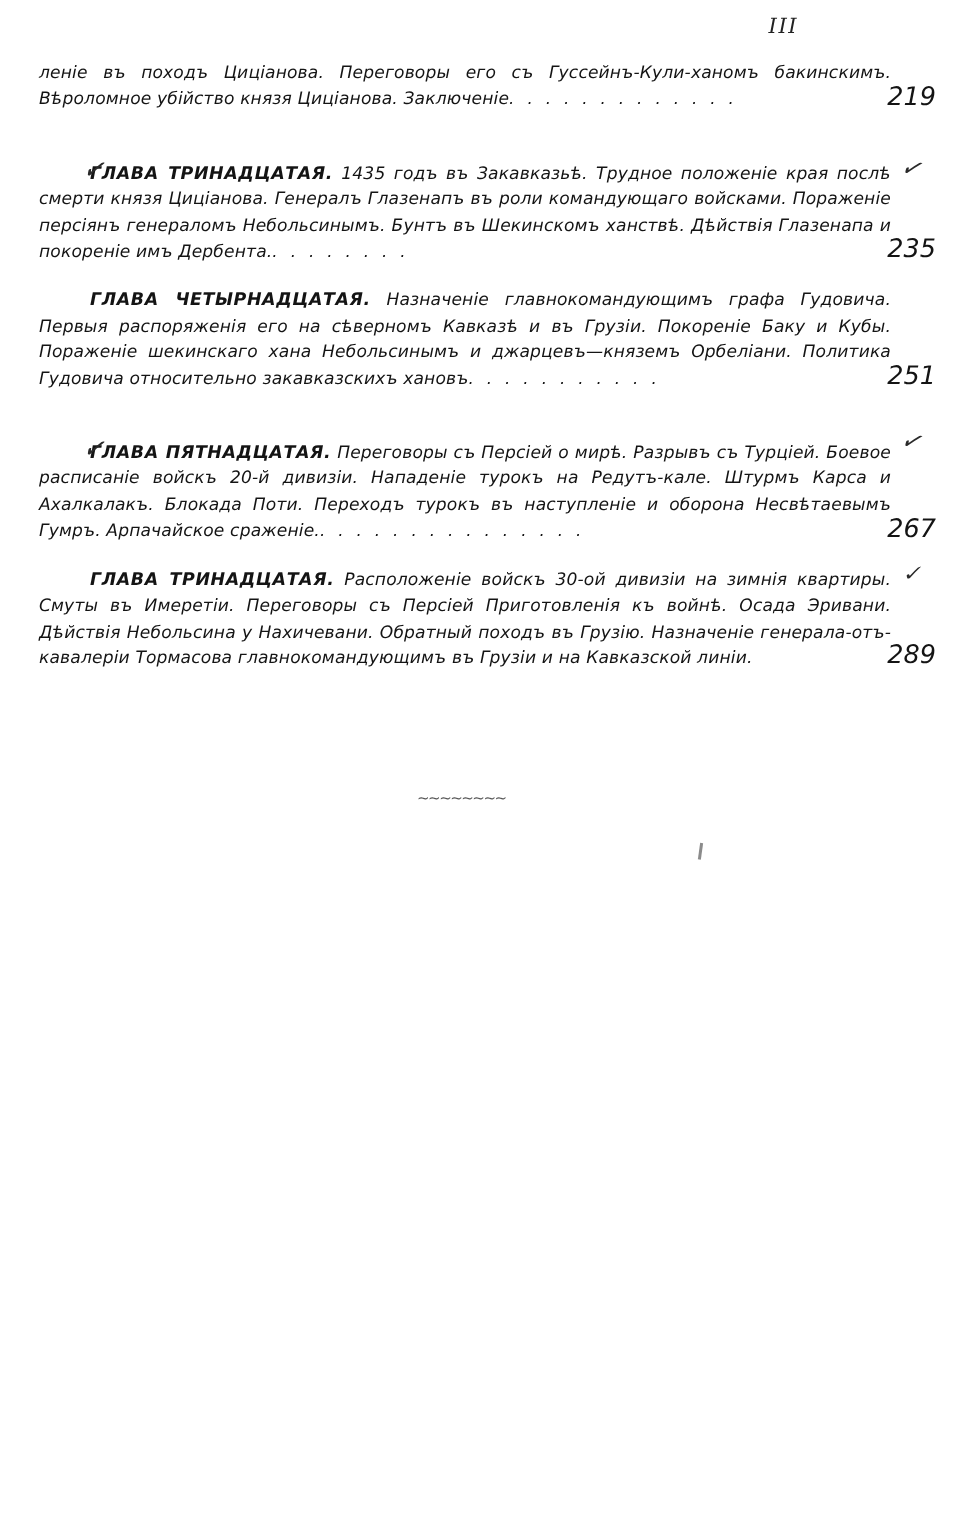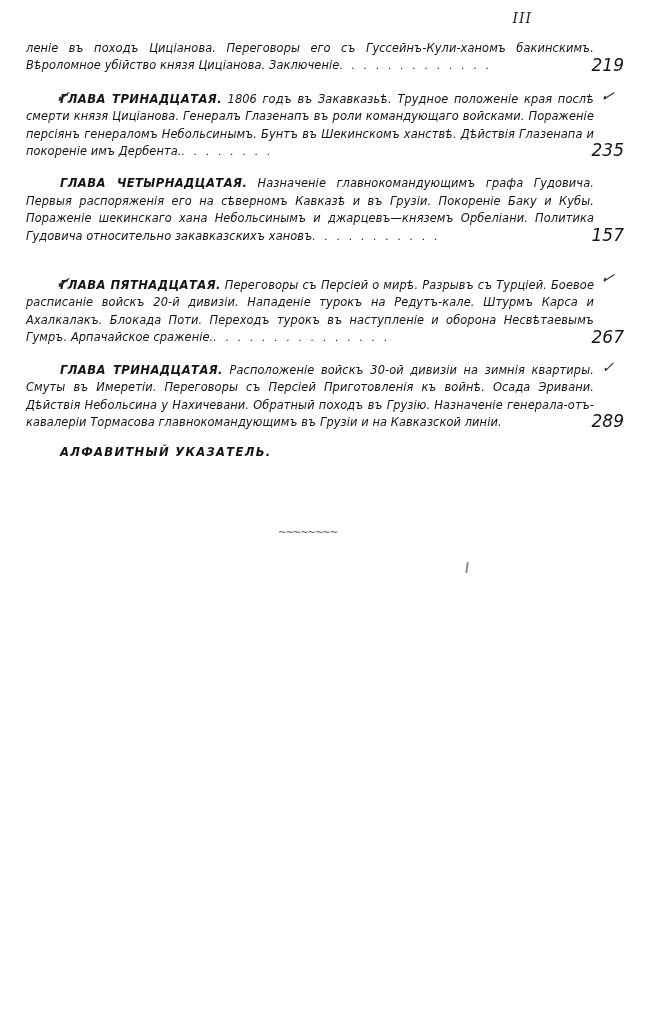--- a/index.html
+++ b/index.html
@@ -141,51 +141,50 @@
 </style>
 </head>
 <body>
 
 <div class="page">
 
   <div class="page-number">III</div>
 
   <div class="content">
 
-    <div class="entry first" style="margin-bottom:16px;">
+    <div class="entry first" style="margin-bottom:32px;">
       <p><span>леніе въ походъ Циціанова. Переговоры его съ Гуссейнъ-Кули-ханомъ бакинскимъ. Вѣроломное убійство князя Циціанова. Заключеніе</span><span class="dots">. . . . . . . . . . . . .</span></p>
       <div class="pagenum-ref" style="bottom:0;">219</div>
     </div>
 
     <div class="entry" style="margin-bottom:15px;">
       <div class="mark left" style="top:-1px;">✓</div>
-      <p><span class="indent"></span><span class="chapter-title">ГЛАВА ТРИНАДЦАТАЯ.</span> <span>1806 годъ въ Закавказьѣ. Трудное положеніе края послѣ смерти князя Циціанова. Генералъ Глазенапъ въ роли командующаго войсками. Пораженіе персіянъ генераломъ Небольсинымъ. Бунтъ въ Шекинскомъ ханствѣ. Дѣйствія Глазенапа и покореніе имъ Дербента.</span><span class="dots">. . . . . . . .</span></p>
+      <p><span class="indent"></span><span class="chapter-title">ГЛАВА ТРИНАДЦАТАЯ.</span> <span>1435 годъ въ Закавказьѣ. Трудное положеніе края послѣ смерти князя Циціанова. Генералъ Глазенапъ въ роли командующаго войсками. Пораженіе персіянъ генераломъ Небольсинымъ. Бунтъ въ Шекинскомъ ханствѣ. Дѣйствія Глазенапа и покореніе имъ Дербента.</span><span class="dots">. . . . . . . .</span></p>
       <div class="mark right" style="top:-2px;">✓</div>
       <div class="pagenum-ref" style="bottom:0;text-align:right;">235</div>
     </div>
 
     <div class="entry" style="margin-bottom:32px;">
       <p><span class="indent"></span><span class="chapter-title">ГЛАВА ЧЕТЫРНАДЦАТАЯ.</span> <span>Назначеніе главнокомандующимъ графа Гудовича. Первыя распоряженія его на сѣверномъ Кавказѣ и въ Грузіи. Покореніе Баку и Кубы. Пораженіе шекинскаго хана Небольсинымъ и джарцевъ—княземъ Орбеліани. Политика Гудовича относительно закавказскихъ хановъ</span><span class="dots">. . . . . . . . . . .</span></p>
-      <div class="pagenum-ref" style="bottom:0;">157</div>
+      <div class="pagenum-ref" style="bottom:0;">251</div>
     </div>
 
     <div class="entry" style="margin-bottom:15px;">
       <div class="mark left" style="top:-1px;">✓</div>
       <p><span class="indent"></span><span class="chapter-title">ГЛАВА ПЯТНАДЦАТАЯ.</span> <span>Переговоры съ Персіей о мирѣ. Разрывъ съ Турціей. Боевое расписаніе войскъ 20-й дивизіи. Нападеніе турокъ на Редутъ-кале. Штурмъ Карса и Ахалкалакъ. Блокада Поти. Переходъ турокъ въ наступленіе и оборона Несвѣтаевымъ Гумръ. Арпачайское сраженіе.</span><span class="dots">. . . . . . . . . . . . . . .</span></p>
       <div class="mark right" style="top:-6px;">✓</div>
       <div class="pagenum-ref" style="bottom:0;">267</div>
     </div>
 
     <div class="entry">
       <p><span class="indent"></span><span class="chapter-title">ГЛАВА ТРИНАДЦАТАЯ.</span> <span>Расположеніе войскъ 30-ой дивизіи на зимнія квартиры. Смуты въ Имеретіи. Переговоры съ Персіей Приготовленія къ войнѣ. Осада Эривани. Дѣйствія Небольсина у Нахичевани. Обратный походъ въ Грузію. Назначеніе генерала-отъ-кавалеріи Тормасова главнокомандующимъ въ Грузіи и на Кавказской линіи.</span></p>
       <div class="mark right alt" style="top:-2px;">✓</div>
       <div class="pagenum-ref" style="bottom:0;margin-top:42px;">289</div>
     </div>
 
   </div>
 
-  <div class="alphabetical">АЛФАВИТНЫЙ УКАЗАТЕЛЬ.</div>
 
   <div class="squiggle">~~~~~~~~~</div>
 
   <div class="stray-mark"></div>
 
 </div>
 
 </body></html>

